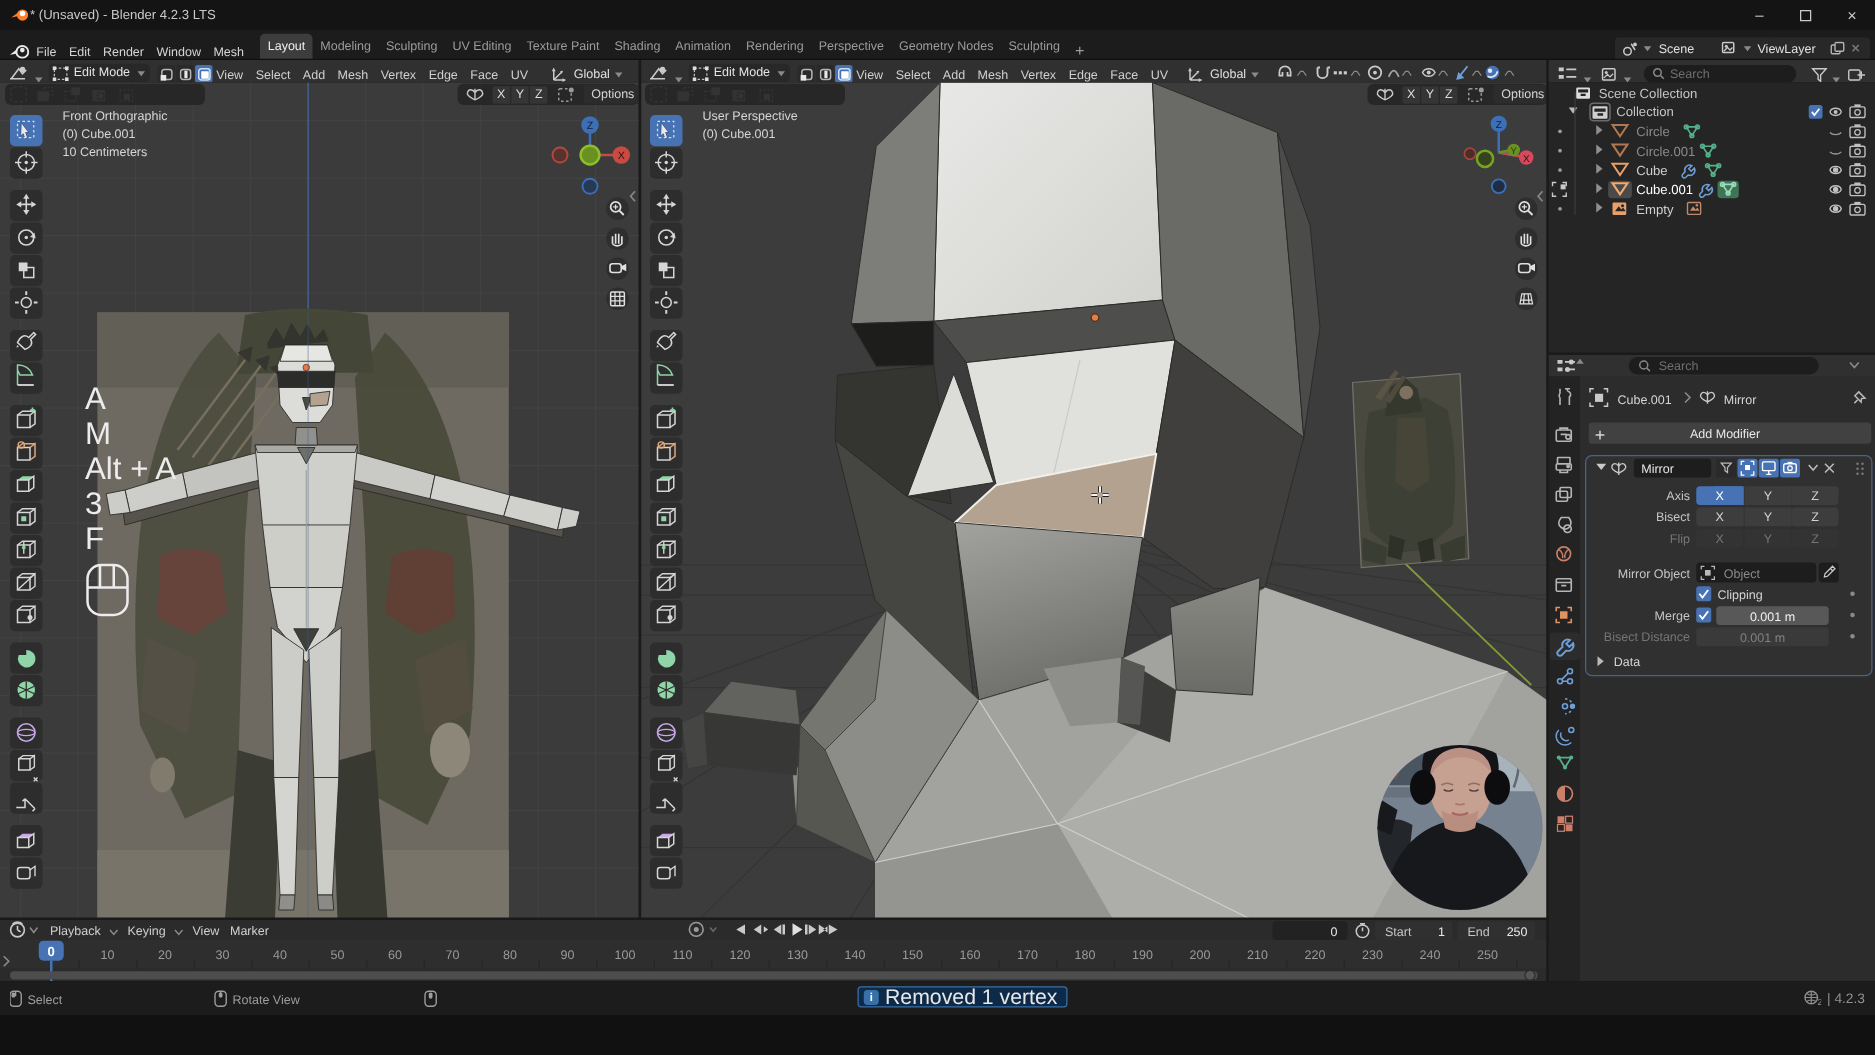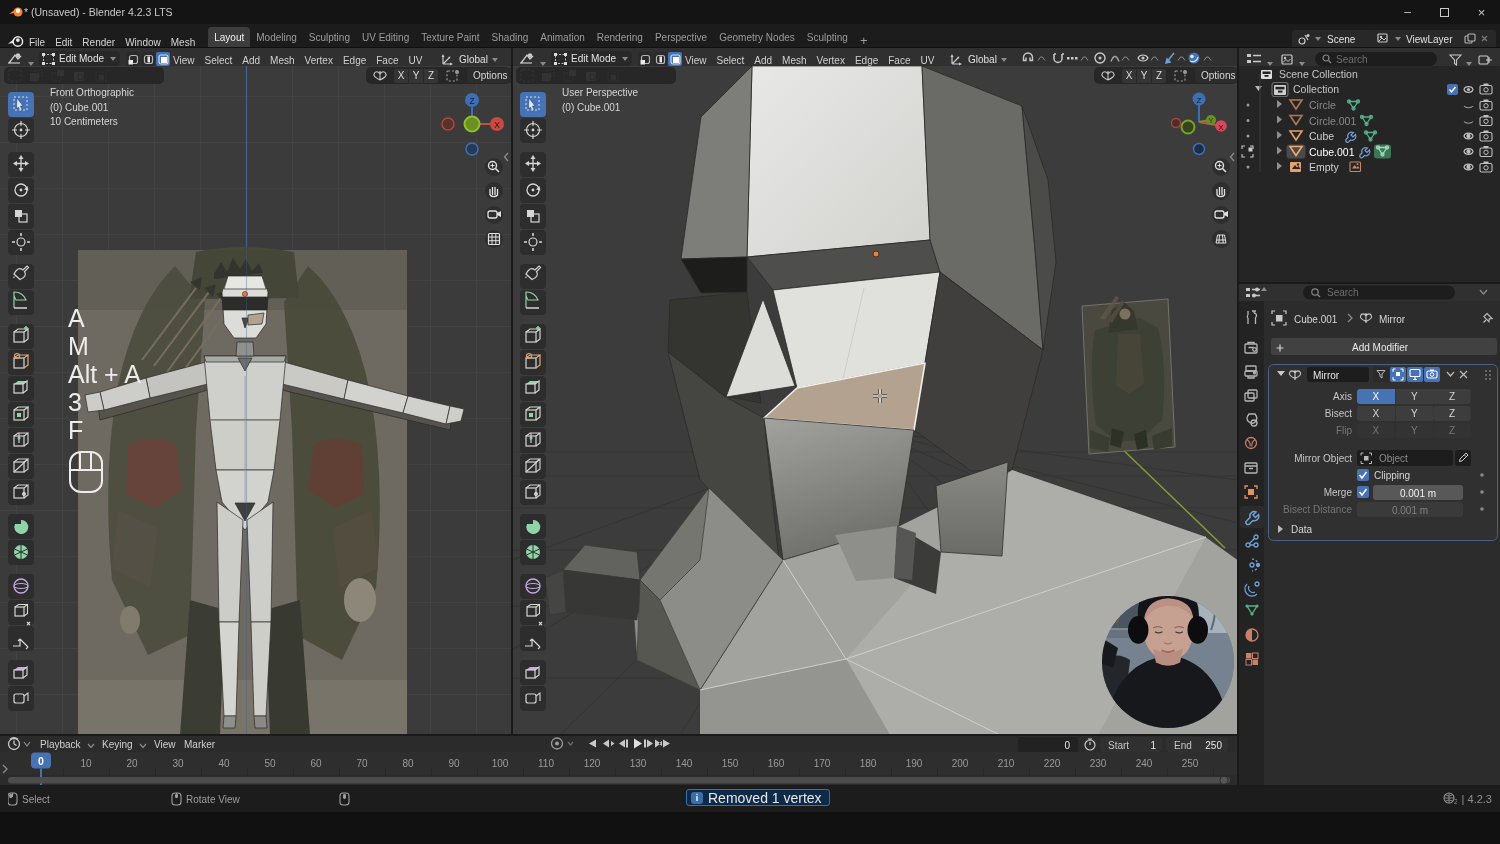--- a/index.html
+++ b/index.html
@@ -1192,21 +1192,21 @@
         <rect x="3" y="3" width="3" height="4" rx="1.2" fill="#9e9e9e" stroke="none"></rect>
 </g>
 <text x="178" y="12" font-size="10" fill="#9e9e9e">Rotate View</text>
 <g stroke="#9e9e9e" stroke-width="1.1" fill="none" transform="translate(332,0)">
 <rect x="0" y="2" width="9" height="12" rx="3"></rect>
         <rect x="3" y="3" width="3" height="5" rx="1.4" fill="#9e9e9e" stroke="none"></rect>
 </g>
 </svg>
 <div class="pill">
       <div style="width:12px;height:12px;background:#3a70a8;border-radius:3px;margin:0 5px 0 4px;color:#fff;font-size:9px;font-weight:bold;text-align:center;line-height:12px">i</div>
-      <span style="font-size:14px">Removed 1 vertex</span>
+      <span style="font-size:17px">Removed 1 vertex</span>
     </div>
 <div style="position:absolute;right:8px;display:flex;align-items:flex-end;color:#909090">
 <svg width="14" height="13" viewBox="0 0 14 13">
         <circle cx="6" cy="6" r="5" fill="none" stroke="#909090" stroke-width="1.1"></circle>
         <path d="M1 6 h10 M6 1 v10 M2.5 3 a7 7 0 0 0 7 0 M2.5 9 a7 7 0 0 1 7 0" stroke="#909090" stroke-width="0.9" fill="none"></path>
         <text x="11" y="12" font-size="7" fill="#909090">2</text>
       </svg>
 <span style="margin-left:5px;font-size:11px">| 4.2.3</span>
 </div>
 </div>

